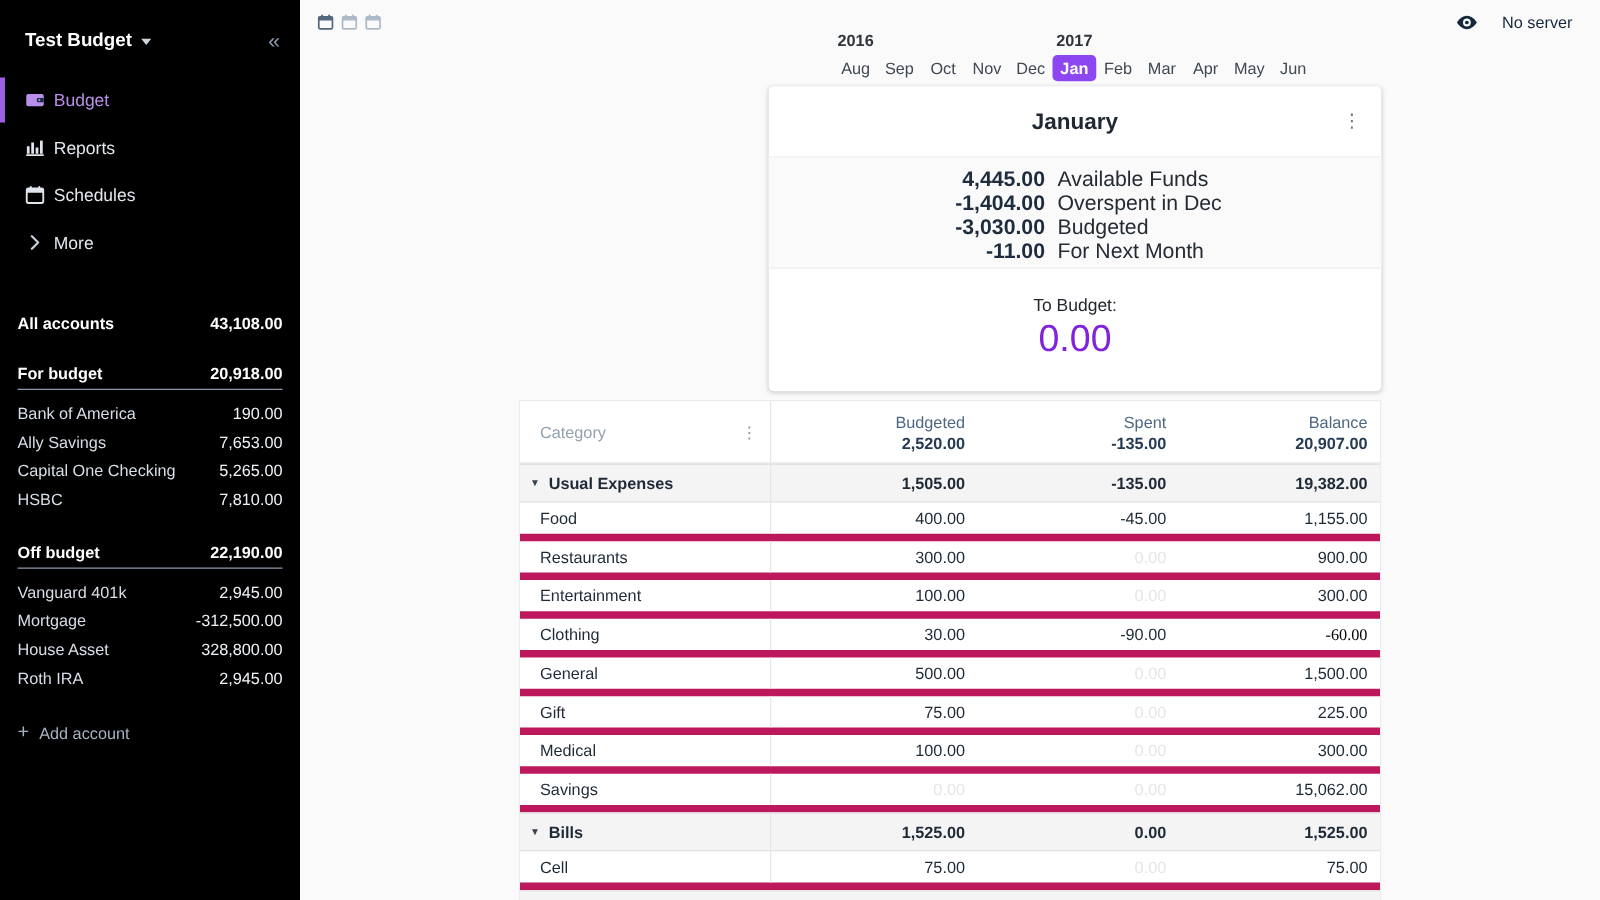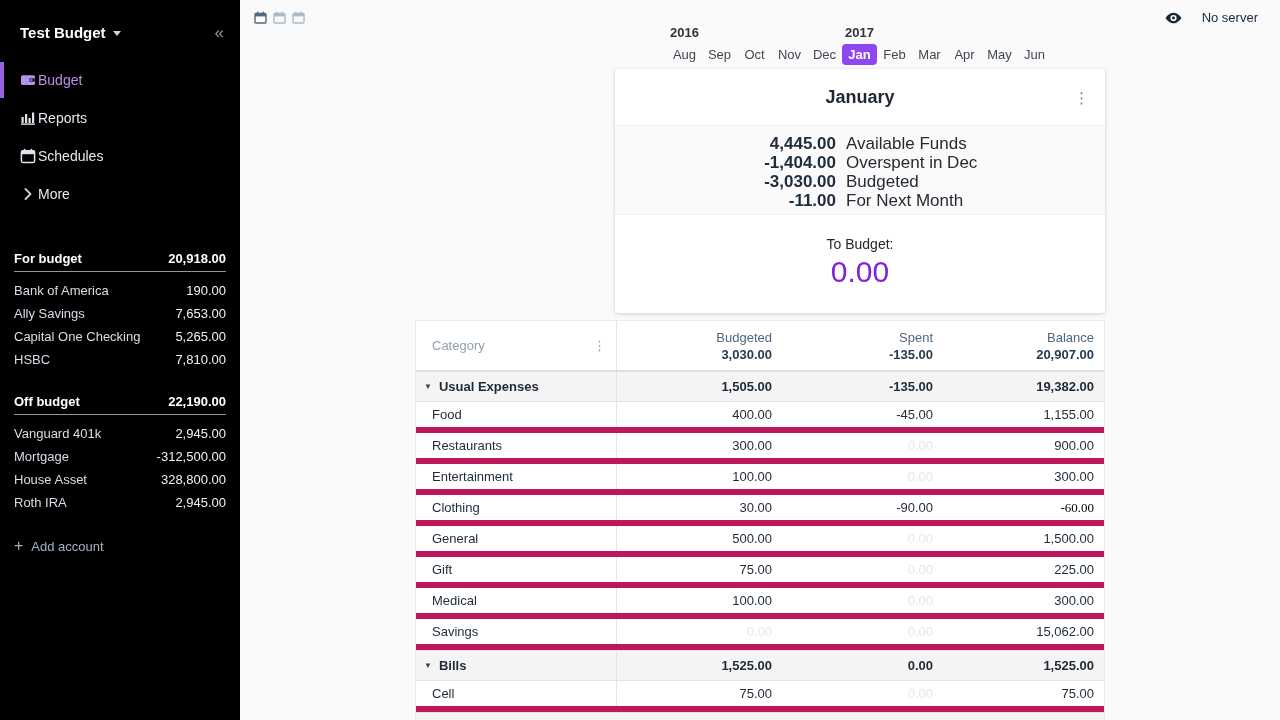--- a/index.html
+++ b/index.html
@@ -25,21 +25,21 @@
     font-size:15px; font-weight:700; color:#ffffff; cursor:pointer;
   }
   .caret-down {
     width:0; height:0; border-left:4px solid transparent; border-right:4px solid transparent;
     border-top:5px solid #cfd6de; margin-top:2px;
   }
   .collapse-btn { color:#8b9cb3; font-size:17px; cursor:pointer; line-height:1; }
 
   .nav { margin-top:20px; }
   .nav-item {
-    position:relative; display:flex; align-items:center; gap:2px;
+    position:relative; display:flex; align-items:center; gap:7px;
     height:38px; padding-left:20px;
     font-size:14px; font-weight:500; color:#e4e9f0; cursor:pointer;
   }
   .nav-item svg { flex:0 0 auto; }
   .nav-item.active { color:#b990e9; }
   .nav-item.active::before {
     content:""; position:absolute; left:0; top:1px; bottom:1px; width:4px;
     background:#9a61e3;
   }
   .nav-icon { color:#dfe5ec; display:flex; }
@@ -199,20 +199,24 @@
       <span class="more-chevron">
         <svg width="8" height="12" viewBox="0 0 8 12">
             <path d="M1.5 1 L6.5 6 L1.5 11" fill="none" stroke="currentColor" stroke-width="1.8" stroke-linecap="round" stroke-linejoin="round"></path>
           </svg>
       </span>
       <span>More</span>
     </div>
   </div>
 
   <div class="accounts">
+    <div class="acct-row acct-head all-accounts">
+      <span class="acct-name">All accounts</span>
+      <span class="acct-val">43,108.00</span>
+    </div>
 
     <div class="acct-row acct-head section-head">
       <span class="acct-name">For budget</span>
       <span class="acct-val">20,918.00</span>
     </div>
     <div class="acct-row">
       <span class="acct-name">Bank of America</span>
       <span class="acct-val">190.00</span>
     </div>
     <div class="acct-row">
@@ -345,21 +349,21 @@
 
 <div class="budget-table">
   <div class="t-header">
     <div class="t-cat-cell">
       <span class="cat-label">Category</span>
       <span class="cat-menu">⋮</span>
     </div>
     <div class="t-totals">
       <div class="t-col w1">
         <div class="col-lbl">Budgeted</div>
-        <div class="col-tot">3,030.00</div>
+        <div class="col-tot">2,520.00</div>
       </div>
       <div class="t-col w2">
         <div class="col-lbl">Spent</div>
         <div class="col-tot">-135.00</div>
       </div>
       <div class="t-col w3">
         <div class="col-lbl">Balance</div>
         <div class="col-tot">20,907.00</div>
       </div>
     </div>

